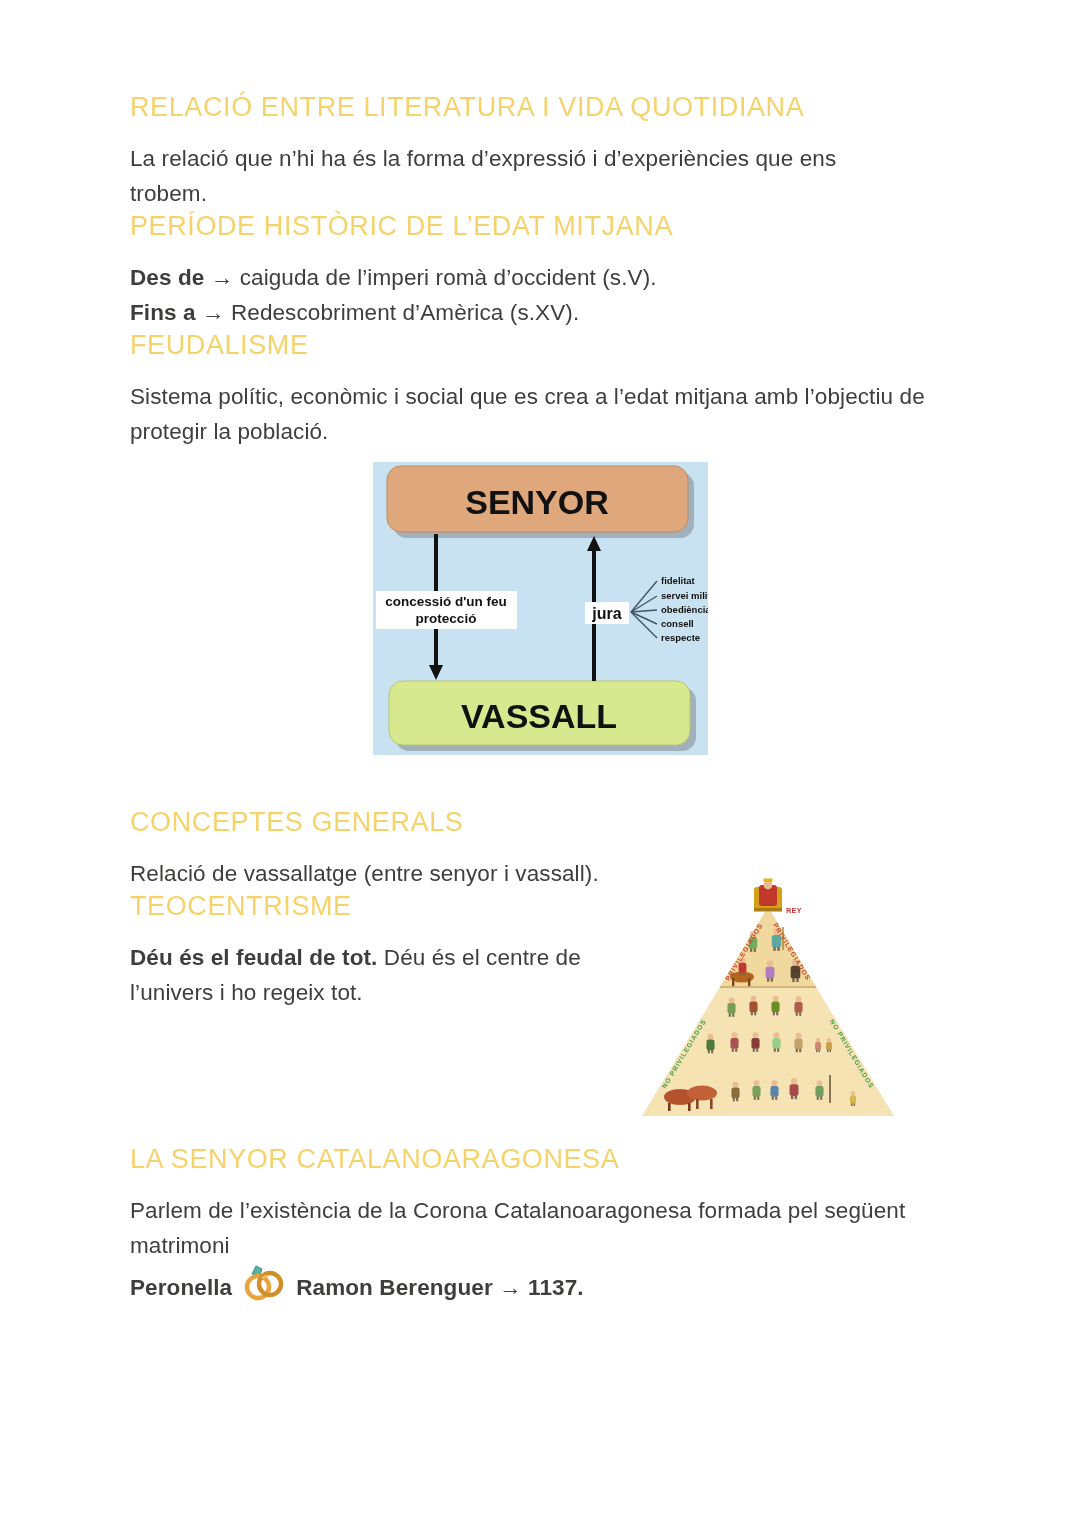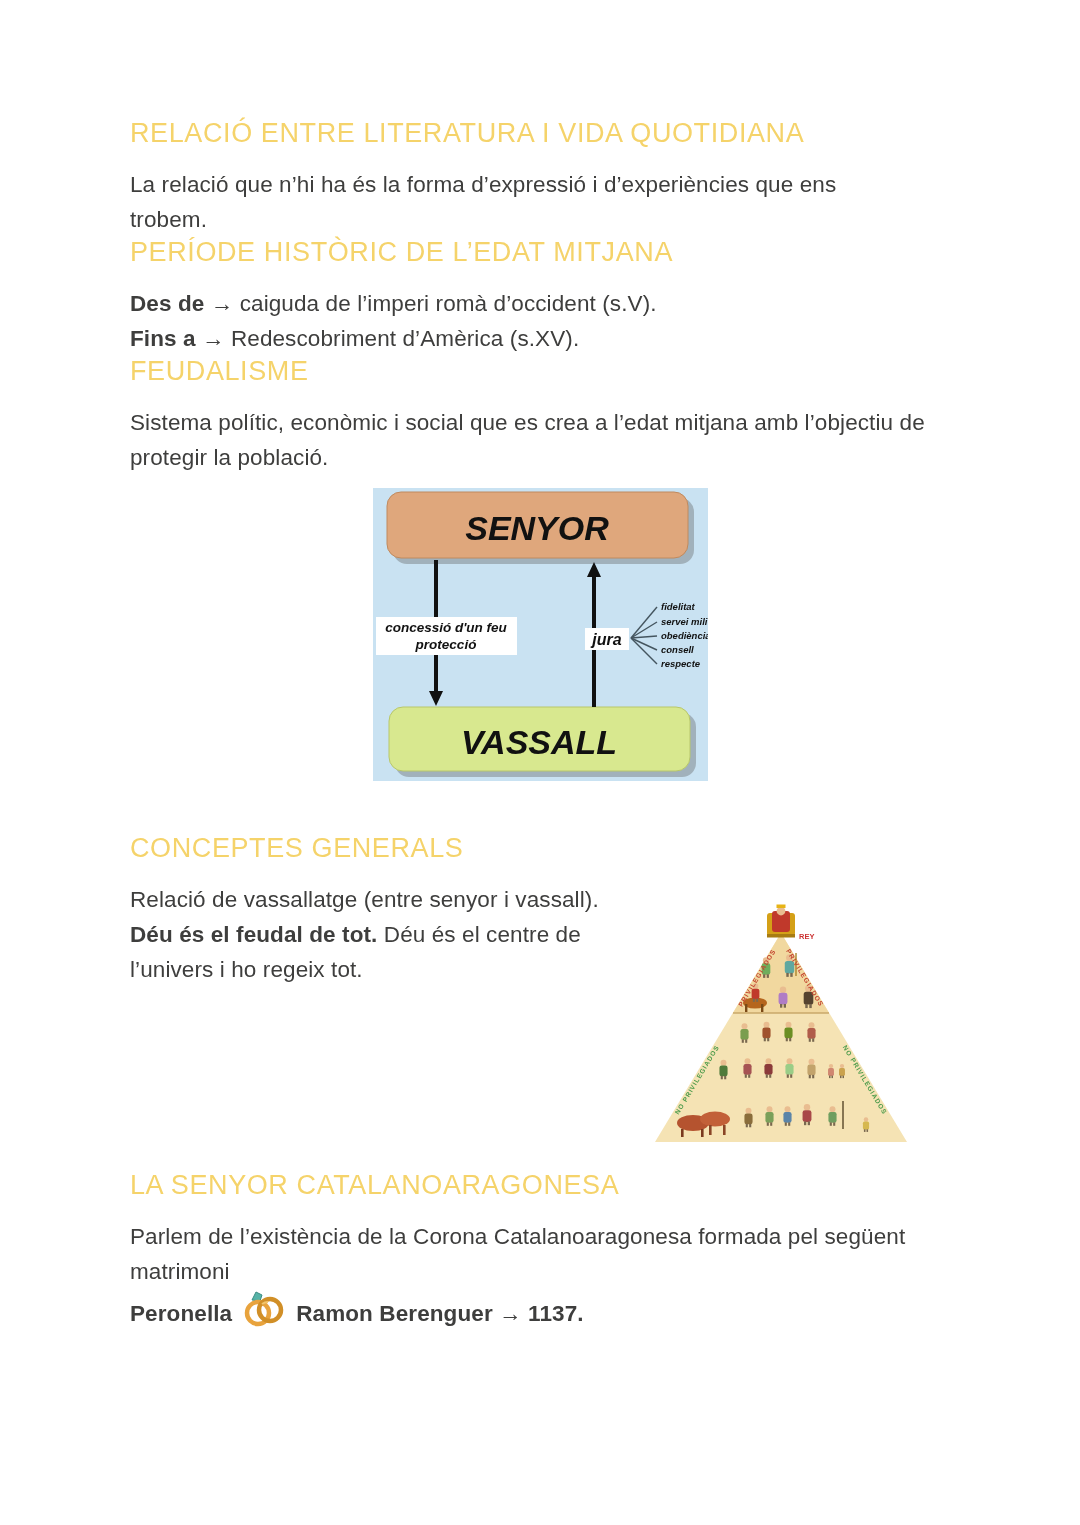--- a/index.html
+++ b/index.html
@@ -1,37 +1,37 @@
 <!DOCTYPE html>
 <html><head>
 <meta charset="utf-8">
 <style>
   html,body{margin:0;padding:0;}
   body{
     width:1080px;height:1525px;background:#ffffff;
     font-family:"Liberation Sans",sans-serif;color:#3e3e3d;
     overflow:hidden;
   }
-  .page{box-sizing:border-box;width:1080px;height:1525px;padding:118px 100px 0 130px;}
+  .page{box-sizing:border-box;width:1080px;height:1525px;padding:92px 100px 0 130px;}
   h2.heading{
     color:#f5d36a;font-size:27px;font-weight:400;letter-spacing:.6px;
     margin:0 0 19px 0;line-height:30px;
   }
   section{margin:0;}
   .gap{margin-top:46px;}
   p.body{font-size:22.5px;line-height:35px;margin:0;letter-spacing:.1px;}
   .b{font-weight:700;}
   .w745{max-width:745px;}
   .w830{max-width:835px;}
   .w780{max-width:780px;}
   .w500{max-width:505px;}
   .w845{max-width:848px;}
-  .diagram-wrap{margin:13px 0 0 243px;width:395px;height:293px;font-style:italic;}
+  .diagram-wrap{margin:13px 0 0 243px;width:395px;height:293px;}
   .duo-wrap{position:relative;min-height:313px;margin-top:52px;}
-  .pyramid-abs{position:absolute;left:525px;top:70px;}
+  .pyramid-abs{position:absolute;left:512px;top:70px;}
   .teo-head{margin-top:43px;}
   .corona{margin-top:24px;}
   .rings{vertical-align:-8px;margin:0 10px;}
 </style>
 </head>
 <body>
 
 <div class="page">
 
   <section>
@@ -106,20 +106,21 @@
   </section>
 
   <div class="duo-wrap">
 
     <section>
       <h2 class="heading">CONCEPTES GENERALS</h2>
       <p class="body">Relació de vassallatge (entre senyor i vassall).</p>
     </section>
 
     <section>
+      <h2 class="heading teo-head">TEOCENTRISME</h2>
       <p class="body w500"><span class="b">Déu és el feudal de tot.</span><span> Déu és el centre de l’univers i ho regeix tot.</span></p>
     </section>
 
     <div class="pyramid-abs">
       <svg width="252" height="242" viewBox="0 0 252 242">
         <defs>
           <symbol id="fig" viewBox="0 0 10 18">
             <circle cx="5" cy="2.9" r="2.7" fill="#e9bd90"></circle>
             <rect x="1.3" y="5.4" width="7.4" height="9.8" rx="2" fill="currentColor"></rect>
             <rect x="2.5" y="14.8" width="1.9" height="3.1" fill="#79684f"></rect>

